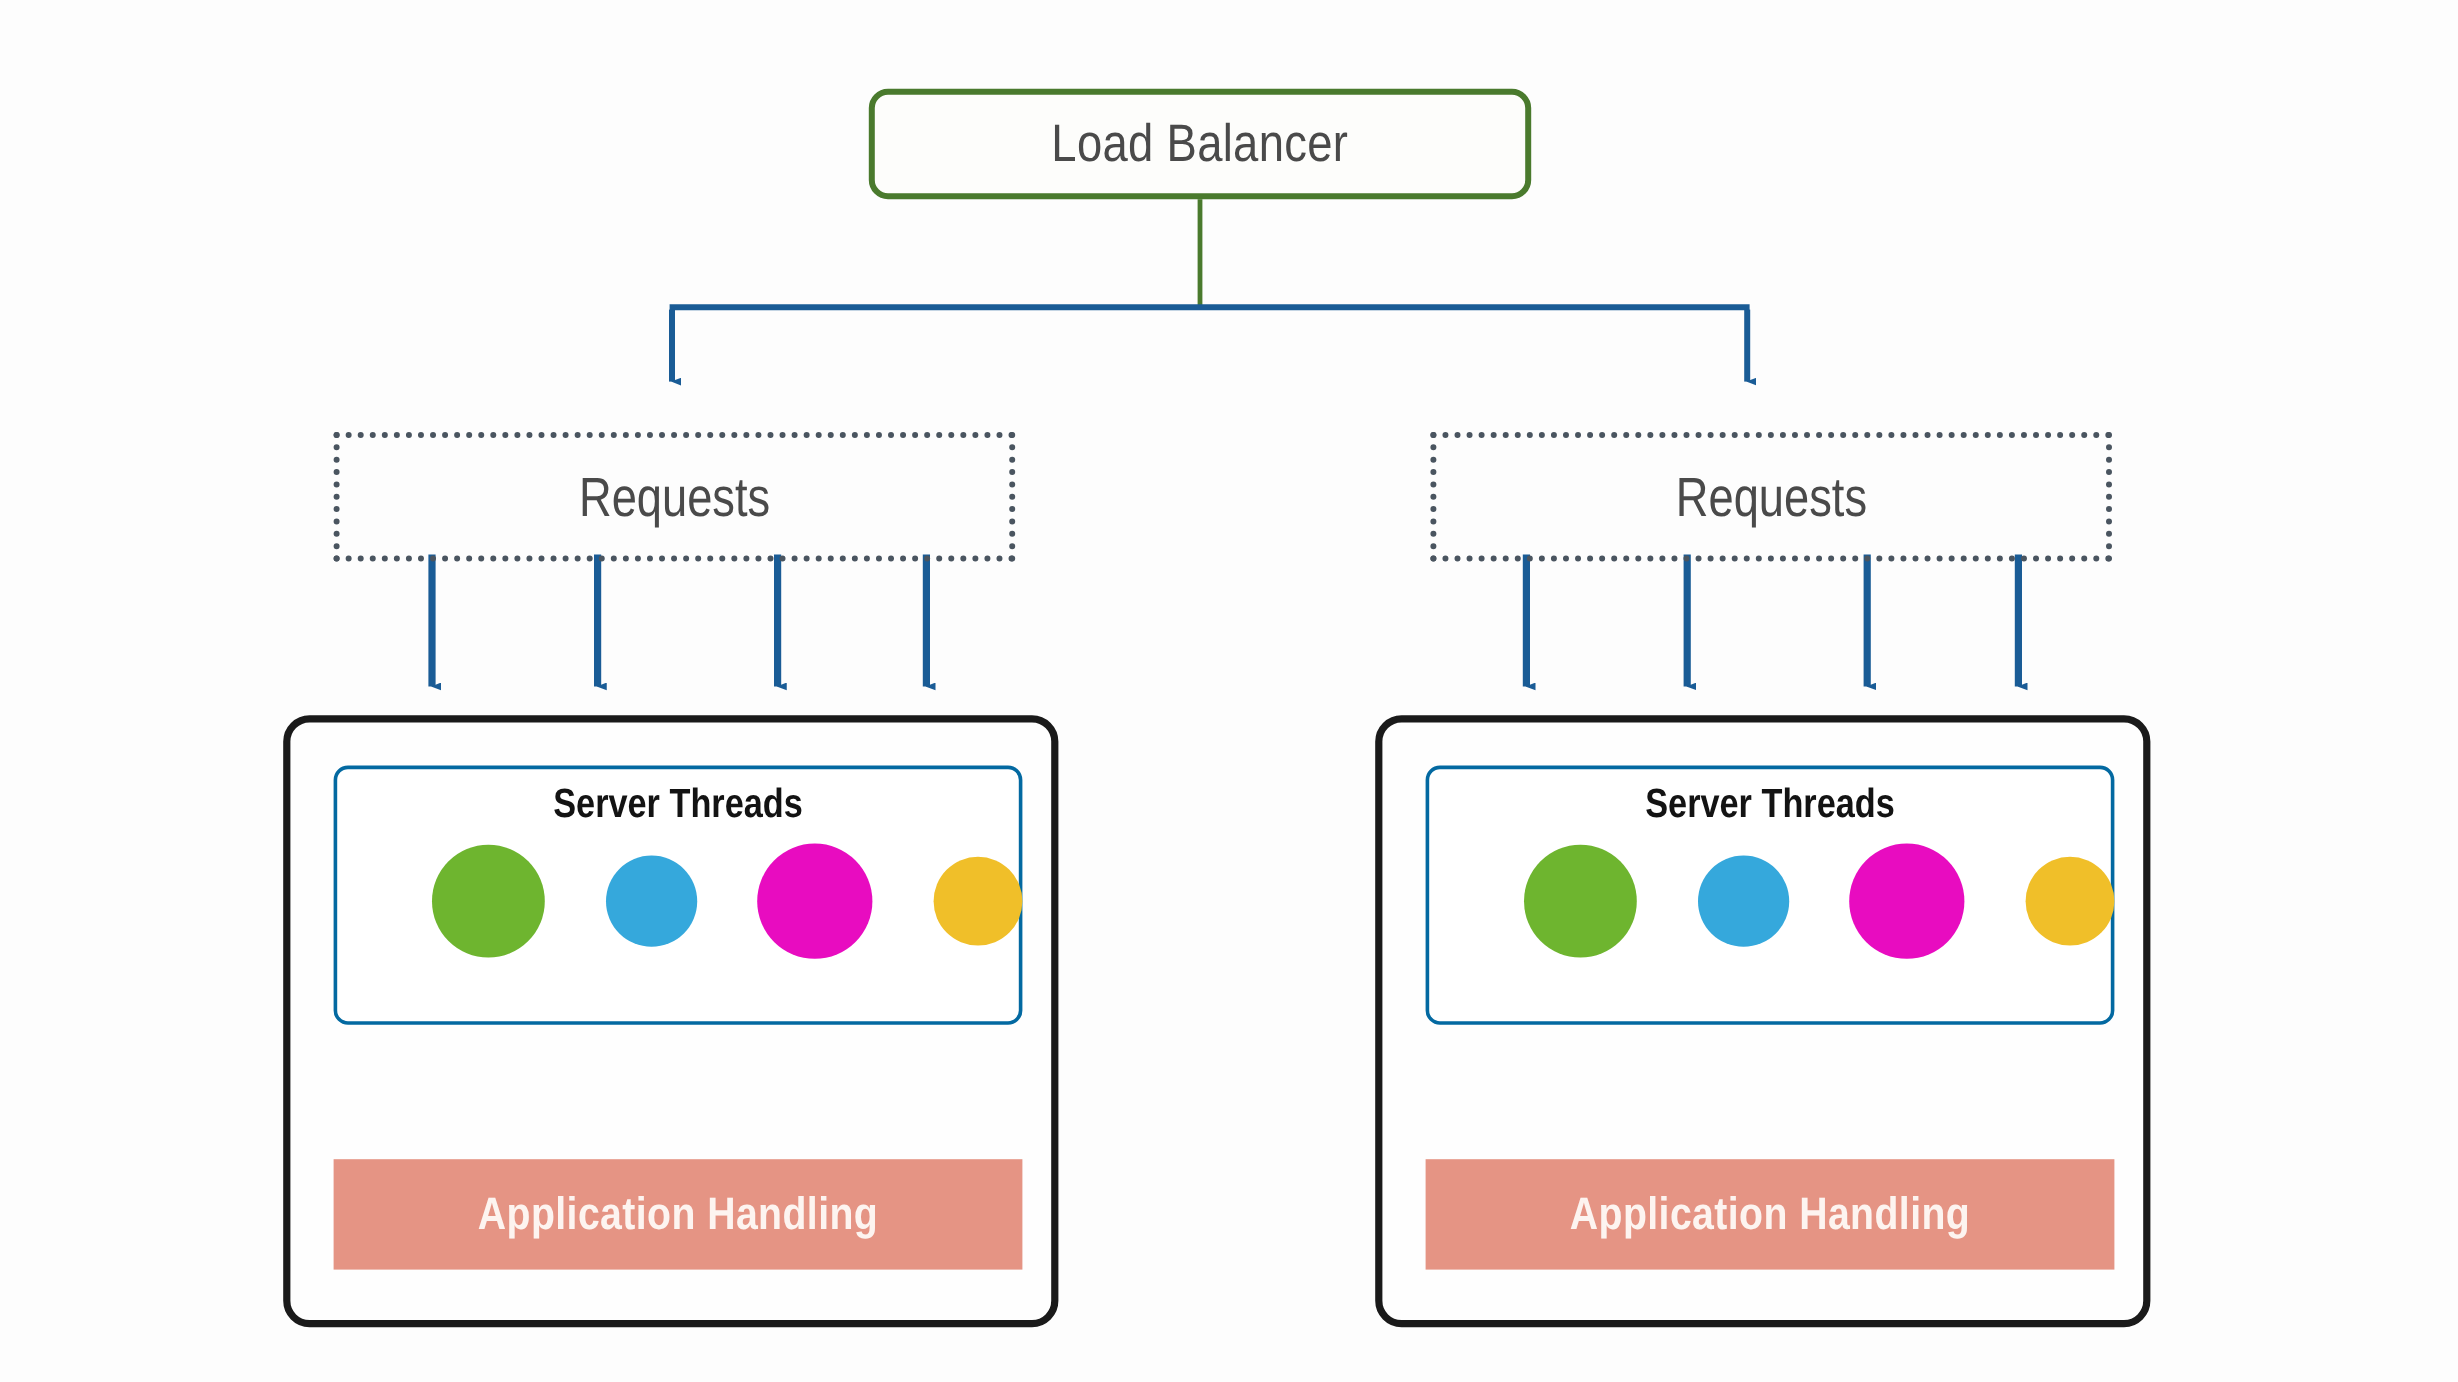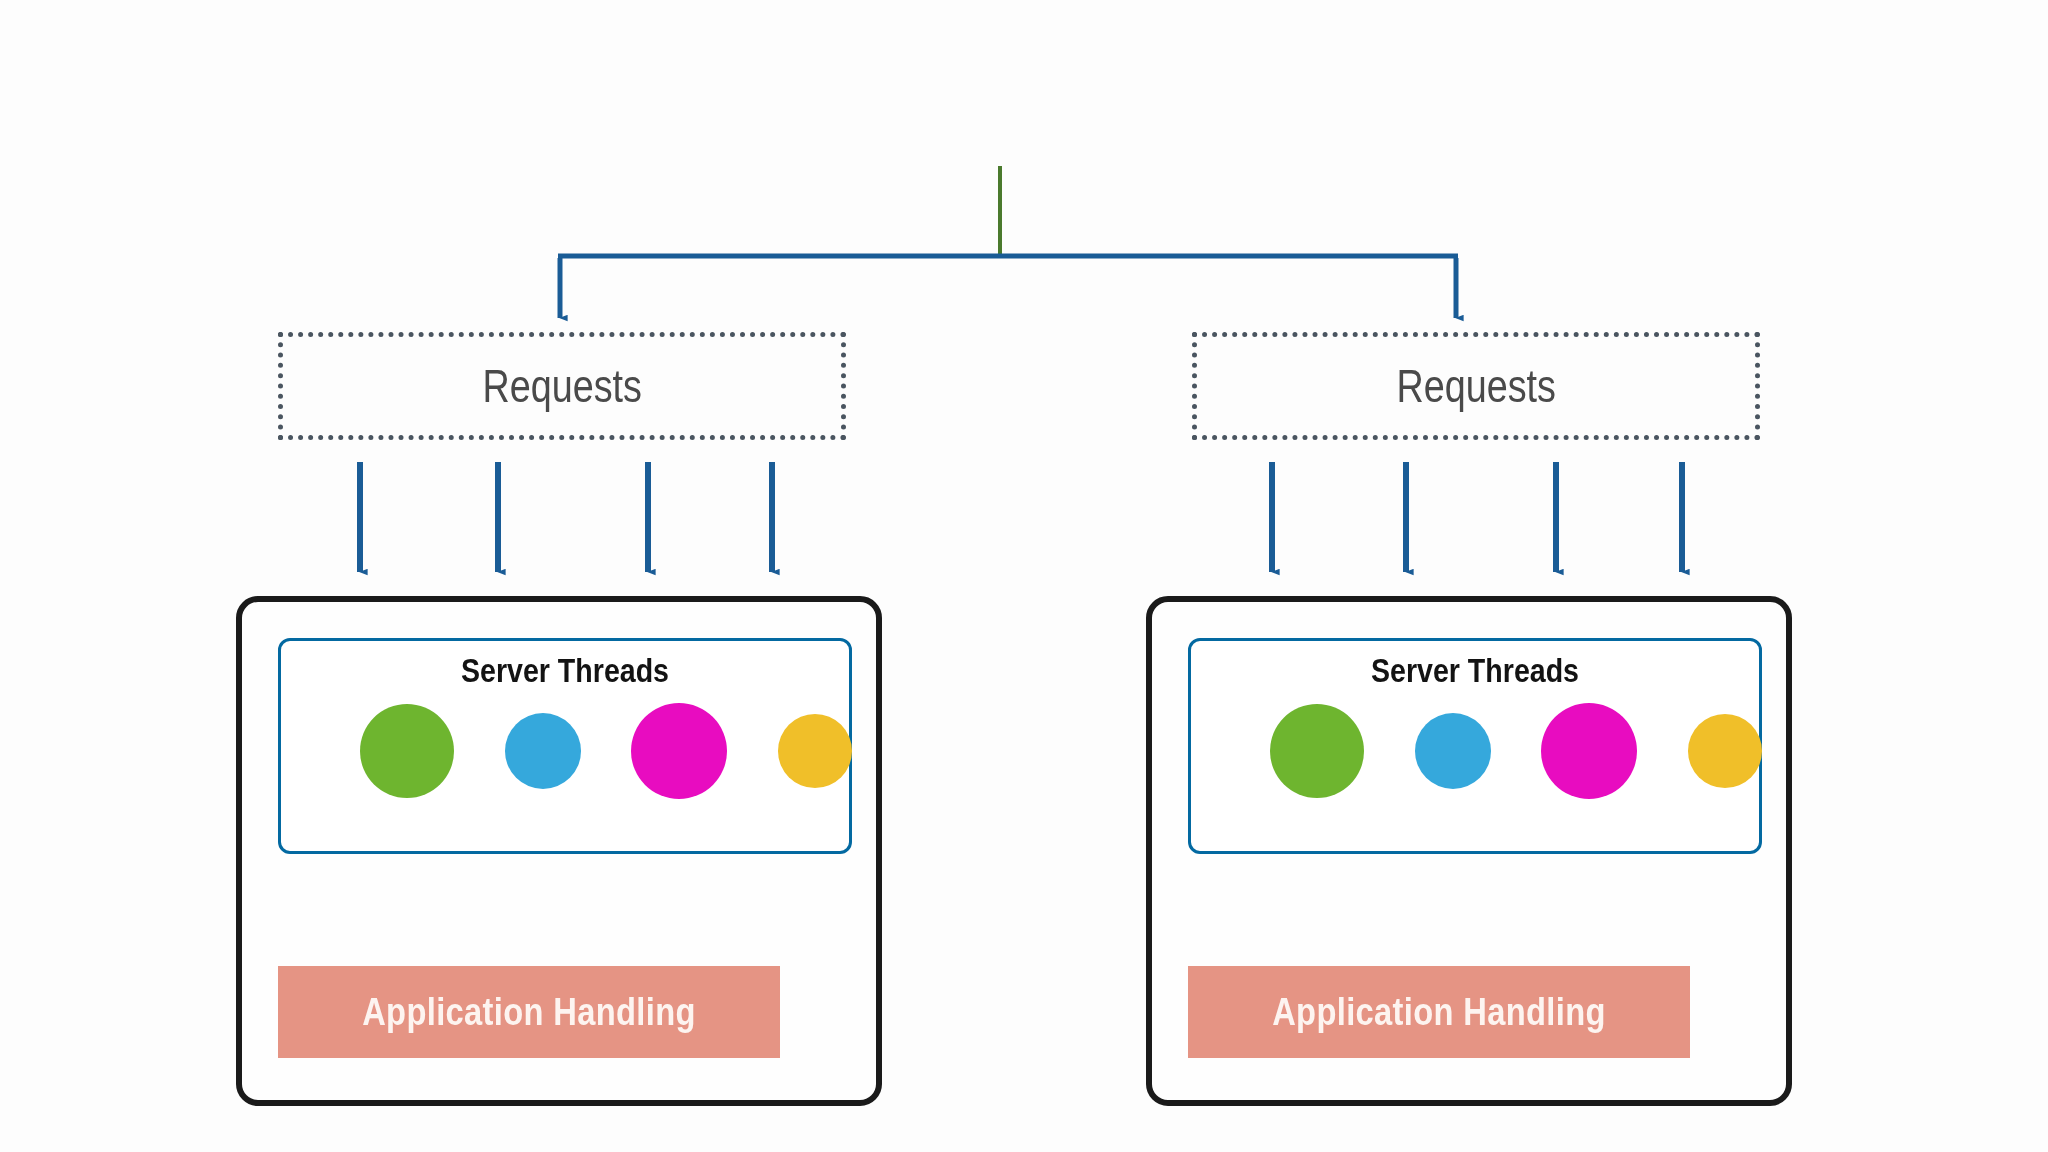--- a/index.html
+++ b/index.html
@@ -50,21 +50,21 @@
     color: #4a4a4a;
     letter-spacing: 0.3px;
     font-stretch: condensed;
     transform: scaleX(0.86);
     white-space: nowrap;
   }
 
   
   .req-box {
     position: absolute;
-    top: 332px;
+    top: 360px;
     width: 568px;
     height: 108px;
     border: 5px dotted #4a5560;
     background: transparent;
     display: flex;
     align-items: center;
     justify-content: center;
     box-sizing: border-box;
   }
   .req-box.left  { left: 278px; }
@@ -125,21 +125,21 @@
   .thread-dot {
     position: absolute;
     border-radius: 50%;
   }
 
   
   .app-bar {
     position: absolute;
     left: 36px;
     bottom: 42px;
-    width: 502px;
+    width: 574px;
     height: 92px;
     background: #e59484;
     display: flex;
     align-items: center;
     justify-content: center;
     box-sizing: border-box;
   }
   .app-label {
     font-size: 38px;
     font-weight: bold;
@@ -205,20 +205,23 @@
     </g>
 
     <g>
       <path d="M1272,760 L1272,962" stroke="#6eb52f" stroke-width="7" fill="none" marker-end="url(#ah-green)"></path>
       <path d="M1408,760 L1408,962" stroke="#35a8dc" stroke-width="7" fill="none" marker-end="url(#ah-cyan)"></path>
       <path d="M1544,760 L1544,962" stroke="#e40aba" stroke-width="7" fill="none" marker-end="url(#ah-magenta)"></path>
       <path d="M1680,760 L1680,962" stroke="#daa520" stroke-width="7" fill="none" marker-end="url(#ah-gold)"></path>
     </g>
   </svg>
 
+  <div class="lb-box" style="border-color: rgb(74, 122, 45);">
+    <span class="lb-label" style="color: rgb(74, 74, 74);">Load Balancer</span>
+  </div>
 
   <div class="req-box left" style="border-color: rgb(74, 85, 96);">
     <span class="req-label">Requests</span>
   </div>
 
   <div class="req-box right" style="border-color: rgb(74, 85, 96);">
     <span class="req-label">Requests</span>
   </div>
 
   <div class="server left">

